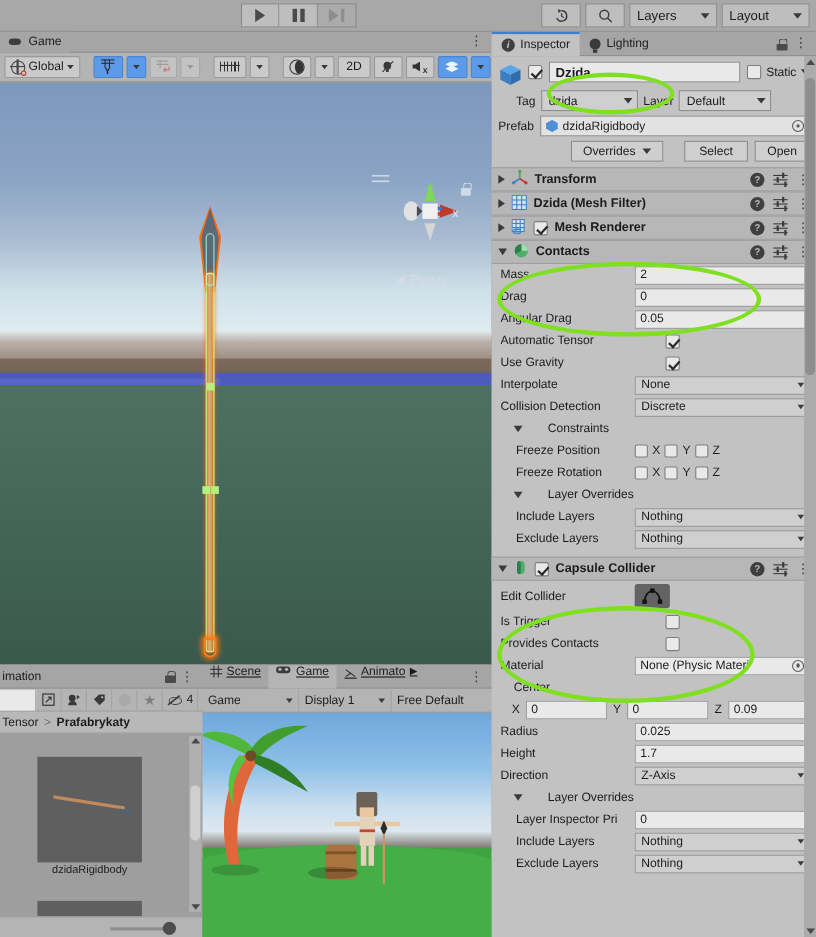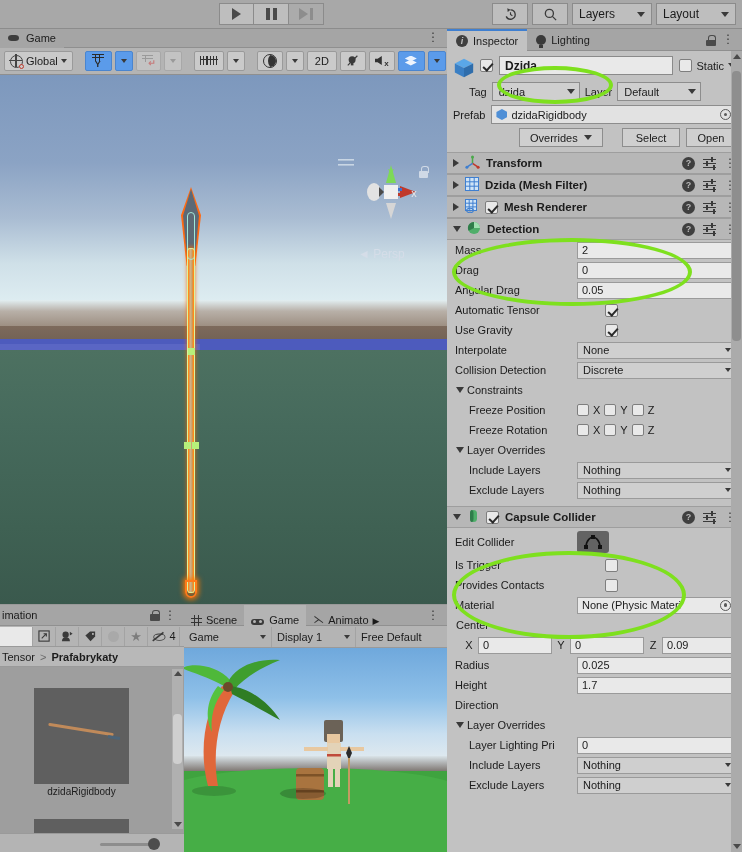--- a/index.html
+++ b/index.html
@@ -163,21 +163,21 @@
   .v-scroll { position:absolute; right:1px; top:2px; width:11px; height:160px; background:#b0b0b0;}
   .v-thumb { position:absolute; left:1px; top:45px; width:9px; height:50px; background:#cfcfcf; border-radius:4px;}
   .sc-arrow { position:absolute; left:2px; width:0;height:0;border-left:4px solid transparent;border-right:4px solid transparent;}
   .bl-foot { position:absolute; left:0; bottom:0; width:184px; height:19px; background:#b4b4b4; border-top:1px solid #9a9a9a;}
   .slider-track { position:absolute; left:100px; top:9px; width:56px; height:3px; background:#8d8d8d; border-radius:2px;}
   .slider-knob { position:absolute; left:148px; top:4px; width:12px;height:12px;border-radius:50%;background:#4d4d4d;}
 
   
   .gv-panel { position:absolute; left:184px; top:605px; width:263px; height:247px; background:#b4b4b4; }
   .gv-tabbar { height:21px; background:#a5a5a5; display:flex; align-items:center; position:relative; border-bottom:1px solid #909090;}
-  .gv-tab { display:flex;align-items:flex-end;gap:4px; height:21px; padding:0 7px; font-size:11px;}
+  .gv-tab { display:flex;align-items:flex-start;gap:4px; height:21px; padding:0 7px; font-size:11px;text-decoration:underline;}
   .gv-tab.active { background:#b4b4b4; }
   .gv-toolbar { height:22px; background:#b4b4b4; display:flex; align-items:center; border-bottom:1px solid #9a9a9a; }
   .gvt { height:20px; display:flex;align-items:center;justify-content:space-between; padding:0 5px; border-right:1px solid #a3a3a3; font-size:11px; gap:6px;}
   .game-render { position:relative; width:263px; height:204px; overflow:hidden; }
   .gr-sky { position:absolute;left:0;top:0;width:263px;height:110px;background:linear-gradient(#6fa8dc 0%,#8ec0e8 45%,#c9dff0 78%,#dfe9ef 100%);}
   .gr-horizon{position:absolute;left:0;top:108px;width:263px;height:18px;background:linear-gradient(#d9e3e8,#6e635d);}
   .gr-ground{position:absolute;left:0;top:123px;width:263px;height:81px;background:#3fa33f;}
   .gr-hill{position:absolute;left:-20px;top:120px;width:300px;height:90px;background:#46ae46;border-radius:50% 50% 0 0 / 24px 24px;}
   .hash-ic{position:relative;width:11px;height:11px;
     background:linear-gradient(#333,#333) 0 3px/11px 1.2px no-repeat,
@@ -238,21 +238,21 @@
   .pre-ic{width:13px;height:12px;position:relative;}
   .pre-ic::before{content:"";position:absolute;left:0;top:2px;width:13px;height:1.4px;background:#3a3a3a;box-shadow:0 4px 0 #3a3a3a,0 8px 0 #3a3a3a;}
   .pre-ic::after{content:"";position:absolute;left:8px;top:0px;width:1.6px;height:5px;background:#3a3a3a;box-shadow:-5px 4px 0 #3a3a3a,2px 8px 0 #3a3a3a;}
   .kb2{font-size:12px;color:#3a3a3a;line-height:10px;letter-spacing:0;}
 
   .prop-row { display:flex; align-items:center; height:20px; padding:0 6px 0 8px; gap:16px; }
   .prop-row .pl { font-size:11px; width:106px; flex:none; white-space:nowrap; overflow:hidden; }
   .prop-row.ind .pl { padding-left:14px; width:106px; }
   .tf { flex:1; height:17px; background:#e9e9e9; border:1px solid #9a9a9a; display:flex;align-items:center;padding:0 4px; font-size:11px; }
   .ddf { flex:1; height:17px; background:#cfcfcf; border:1px solid #9a9a9a; display:flex;align-items:center;justify-content:space-between;padding:0 4px 0 5px; font-size:11px; }
-  .group-row { display:flex;align-items:center; gap:3px; height:20px; padding-left:9px; font-size:11px;}
+  .group-row { display:flex;align-items:center; gap:23px; height:20px; padding-left:20px; font-size:11px;}
   .axis-set { display:flex; align-items:center; gap:4px; }
   .axis-set .chk { width:12px;height:12px; }
   .axis-lbl{font-size:11px;}
   .vec-row { display:flex; align-items:center; height:20px; padding:0 6px 0 16px; gap:3px;}
   .vec-row .ax { font-size:11px; width:12px; text-align:center;}
   .vec-row .tf { flex:1; }
   .edit-collider-btn { width:32px;height:22px;background:#636363;border-radius:3px;display:flex;align-items:center;justify-content:center; }
 
   .scrollbar { position:absolute; right:0; top:22px; width:11px; height:801px; background:#ababab; }
   .sb-thumb { position:absolute; left:1px; top:20px; width:9px; height:270px; background:#8e8e8e; border-radius:4px;}
@@ -691,21 +691,21 @@
 
     <div class="comp-head">
       <span class="foldout open"></span>
       <span>
         <svg width="14" height="14" viewBox="0 0 14 14">
           <circle cx="7" cy="7" r="6" fill="#4fae6a"></circle>
           <path d="M7 7 L7 1 A6 6 0 0 1 13 7 Z" fill="#9fe0b0"></path>
           <path d="M7 7 L1.6 9.8 A6 6 0 0 1 7 1 Z" fill="#2f7d4a"></path>
         </svg>
       </span>
-      <span class="comp-title">Detection</span>
+      <span class="comp-title">Contacts</span>
       <span class="comp-tools">
         <span class="help-ic">?</span>
         <span class="pre-ic"></span>
         <span class="kb2">⋮</span>
       </span>
     </div>
 
     <div class="prop-row">
       <span class="pl">Mass</span>
       <span class="tf">2</span>
@@ -842,27 +842,31 @@
     <div class="prop-row">
       <span class="pl">Radius</span>
       <span class="tf">0.025</span>
     </div>
     <div class="prop-row">
       <span class="pl">Height</span>
       <span class="tf">1.7</span>
     </div>
     <div class="prop-row">
       <span class="pl">Direction</span>
+      <span class="ddf">
+        <span>Z-Axis</span>
+        <span class="st-arrow"></span>
+      </span>
     </div>
     <div class="group-row">
       <span class="foldout open"></span>
       <span>Layer Overrides</span>
     </div>
     <div class="prop-row ind">
-      <span class="pl">Layer Lighting Pri</span>
+      <span class="pl">Layer Inspector Pri</span>
       <span class="tf">0</span>
     </div>
     <div class="prop-row ind">
       <span class="pl">Include Layers</span>
       <span class="ddf">
         <span>Nothing</span>
         <span class="st-arrow"></span>
       </span>
     </div>
     <div class="prop-row ind">

